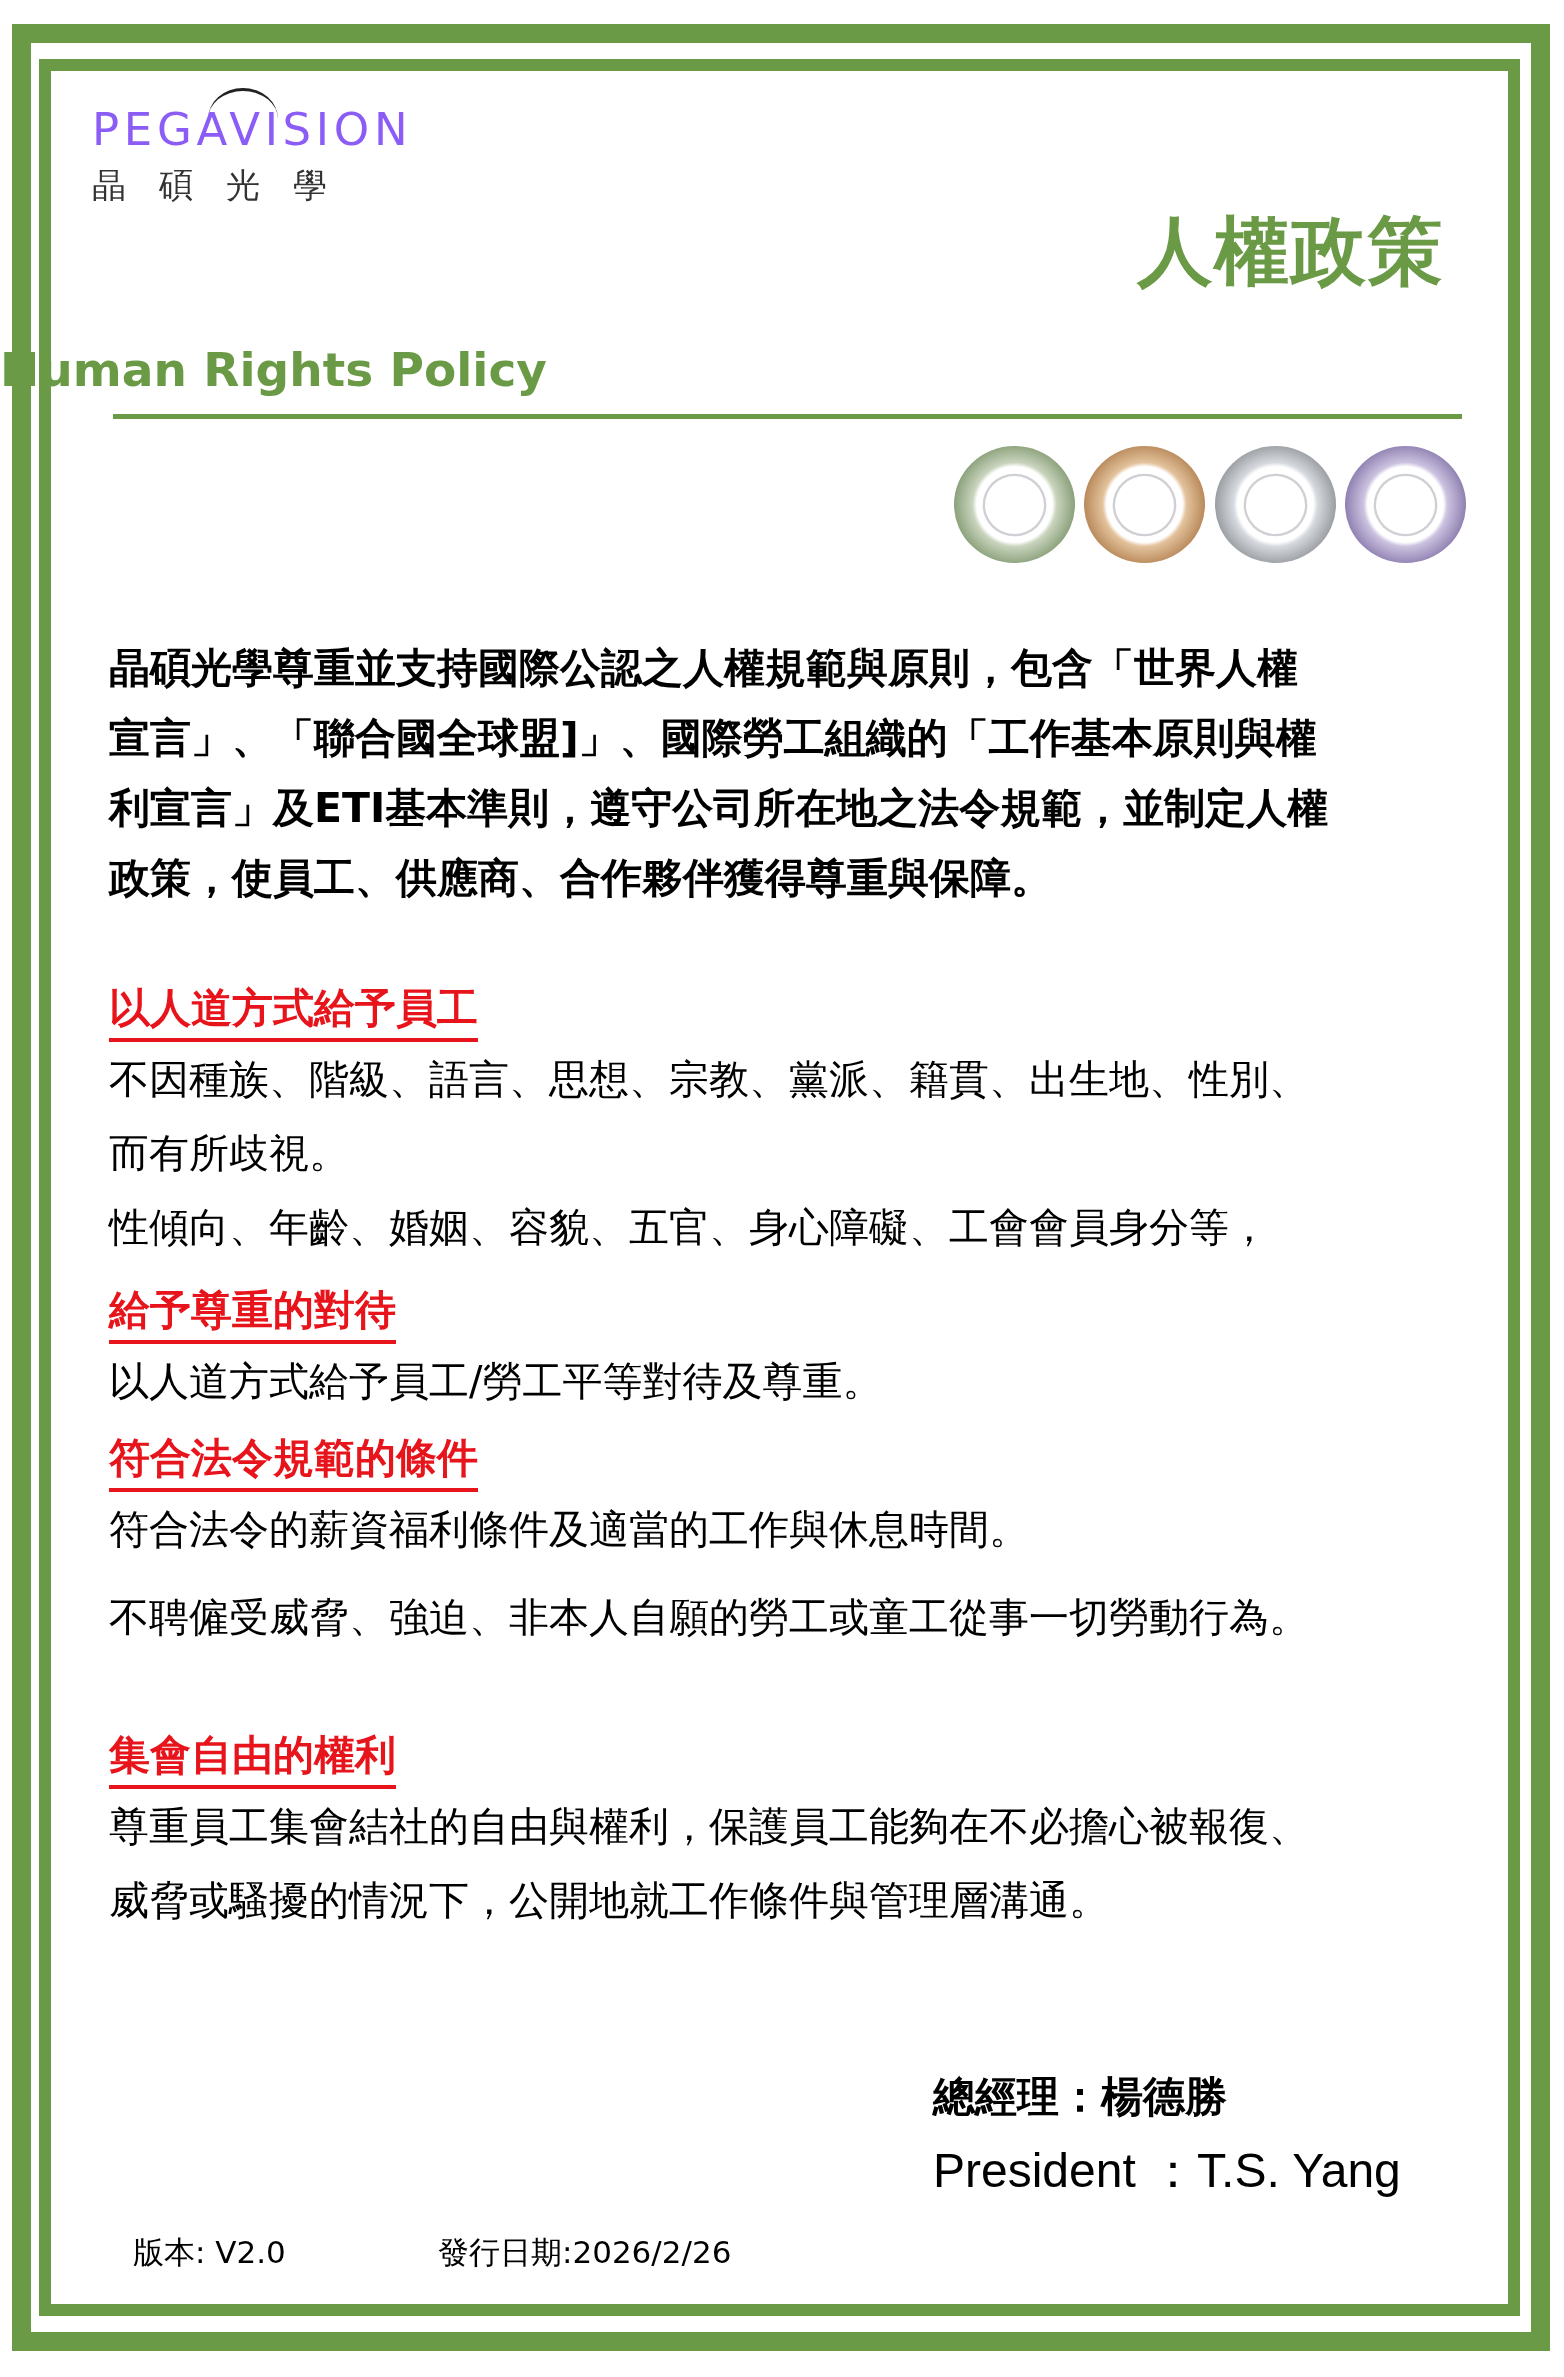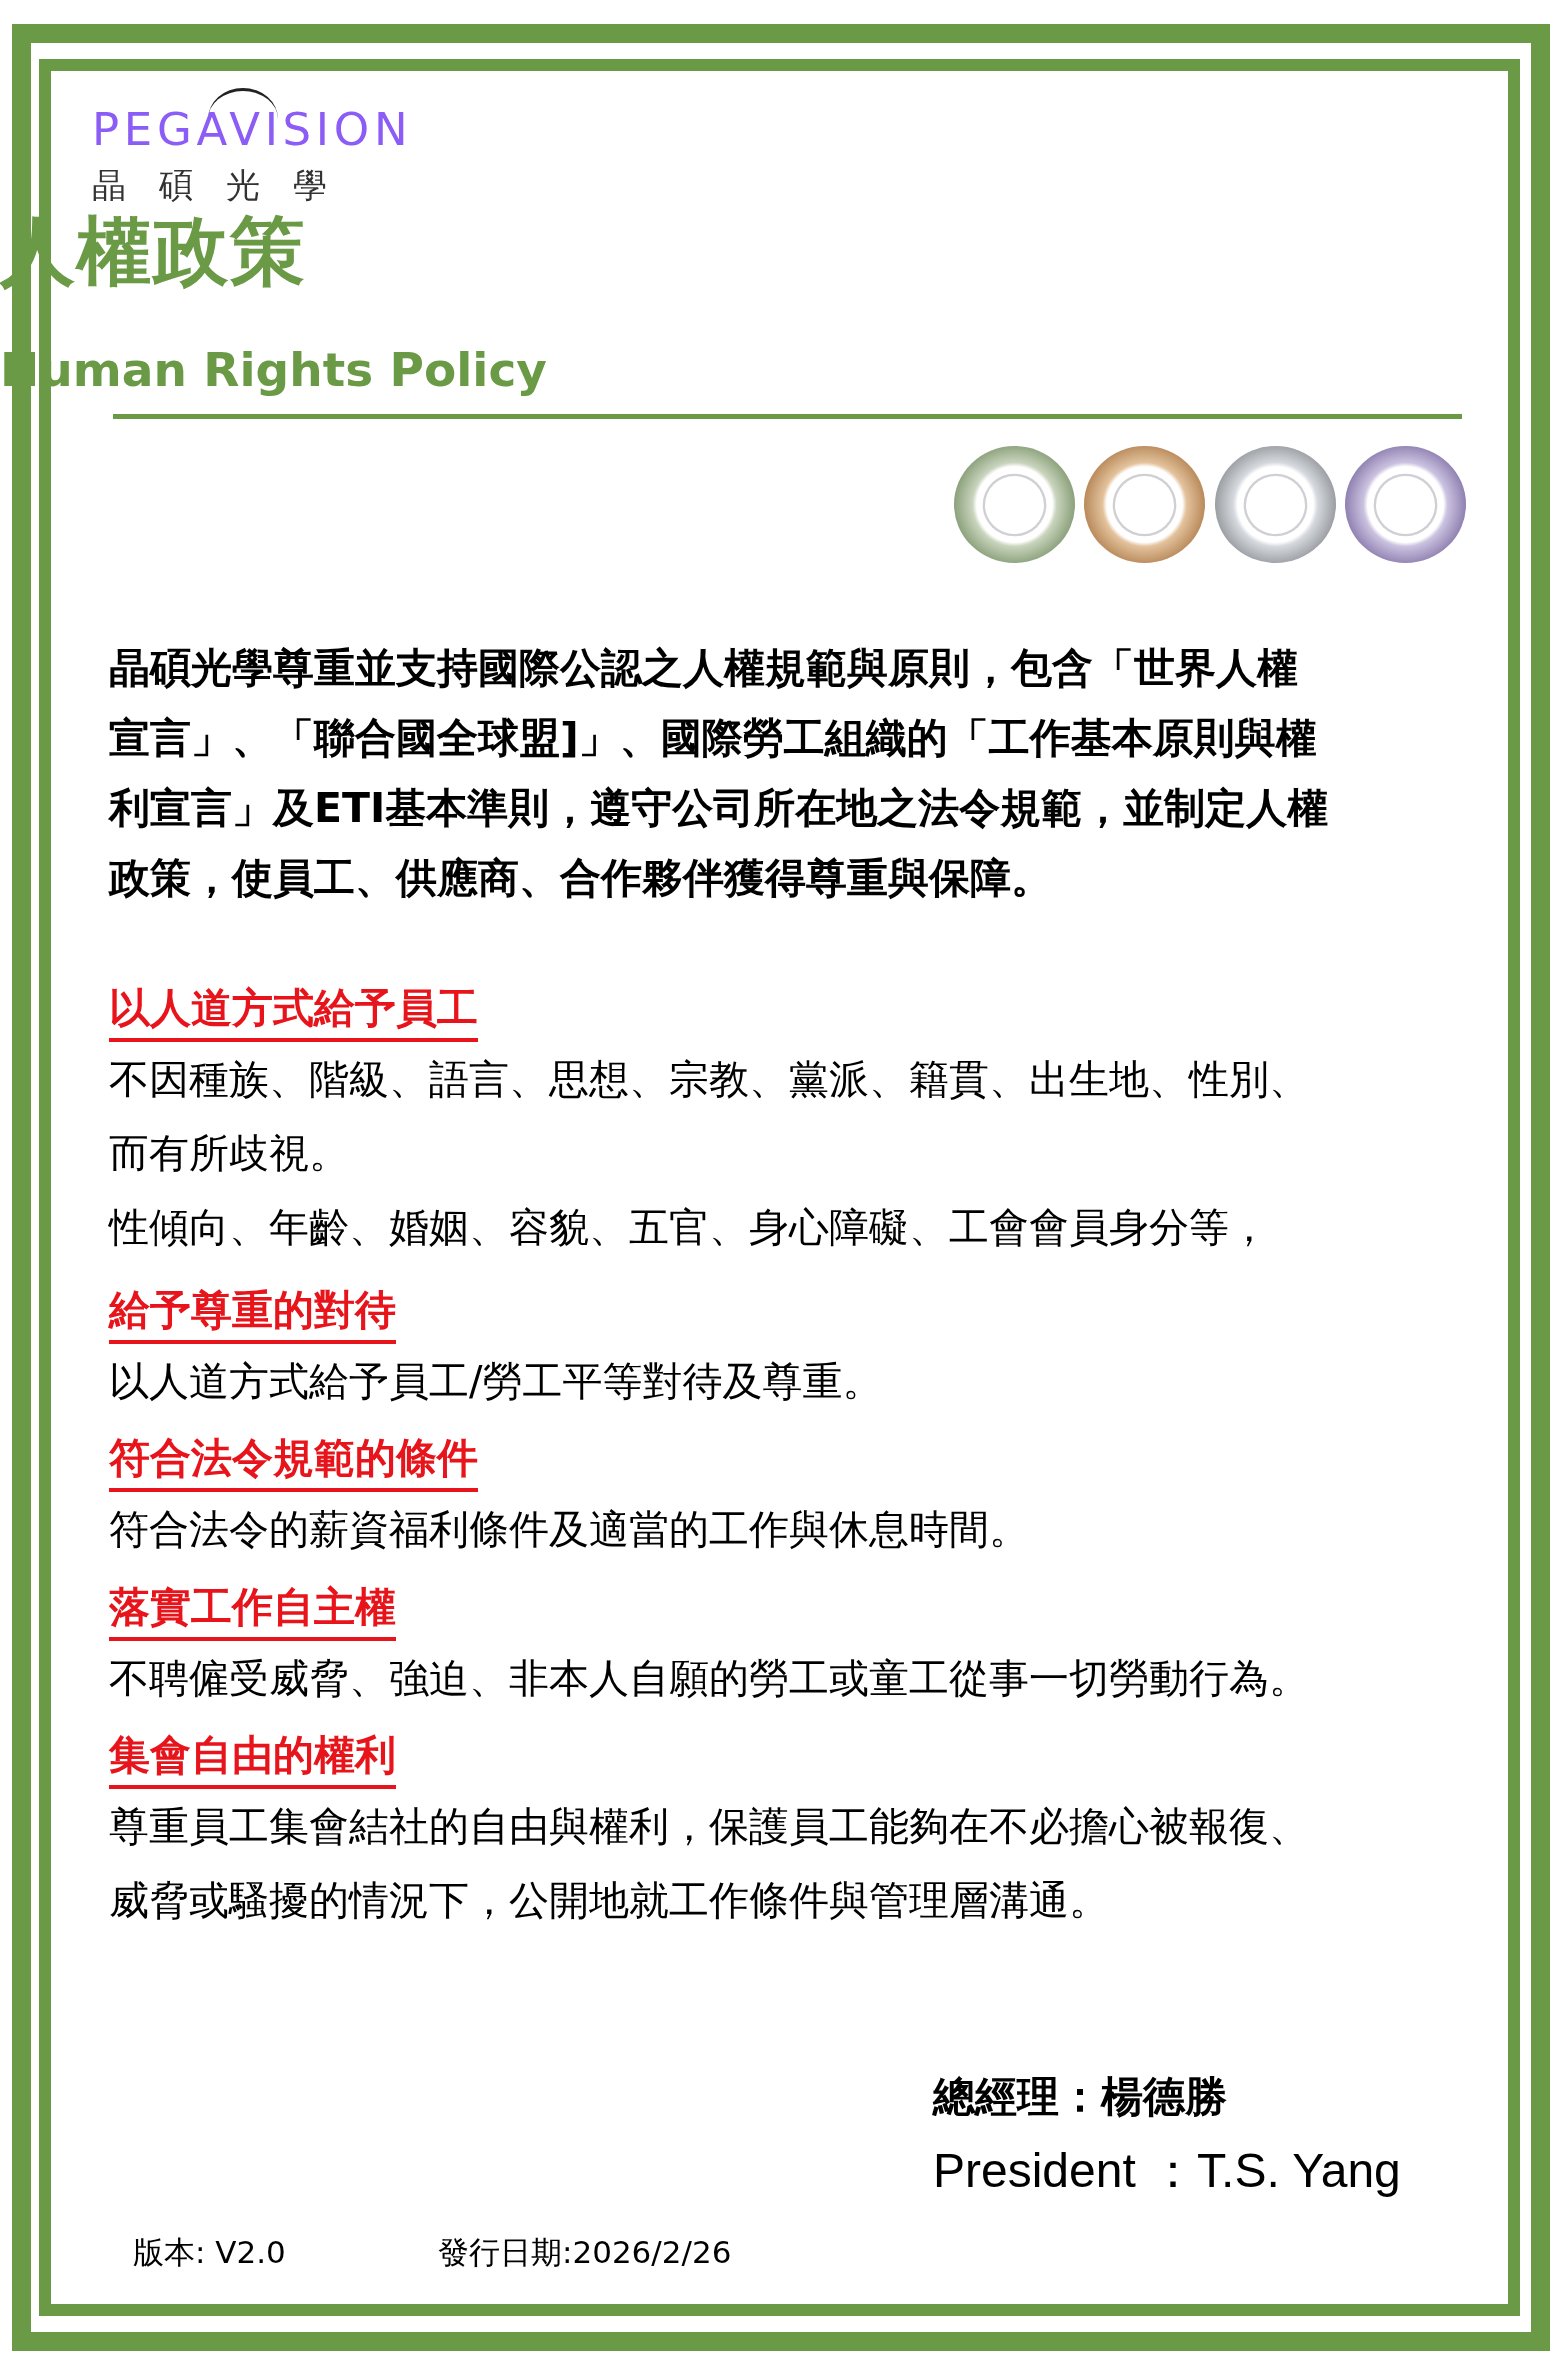--- a/index.html
+++ b/index.html
@@ -9,21 +9,21 @@
                  box-sizing:border-box; border:19px solid #6a9a45; }
   .frame-inner { position:absolute; left:39px; top:59px; width:1481px; height:2257px;
                  box-sizing:border-box; border:12.5px solid #6a9a45; }
   .logo { position:absolute; left:92px; top:88px; width:242px; }
   .logo-arc { position:absolute; left:116px; top:0px; width:70px; height:31px;
               border-top:3.1px solid #222; border-radius:50% 50% 0 0 / 100% 100% 0 0; box-sizing:border-box; }
   .logo-en { position:absolute; left:0; top:19px; font-family:"DejaVu Sans", sans-serif; font-size:45px;
              letter-spacing:4.7px; color:#8b5cf6; font-weight:normal; white-space:nowrap; line-height:1;text-align:center; }
   .logo-zh { position:absolute; left:0; top:80px; width:235px; display:flex; justify-content:space-between;
              font-size:34px; color:#333; line-height:1; }
-  .title-zh { position:absolute; left:0; width:1444px; top:210px; text-align:left;
+  .title-zh { position:absolute; left:0; width:1444px; top:210px; text-align:right;
               font-size:75px; font-weight:bold; color:#6a9a45; letter-spacing:1.6px; line-height:1.1; }
   .title-en { position:absolute; left:0; width:1564px; top:344px; 
               font-family:"DejaVu Sans", sans-serif; font-size:47px; font-weight:bold; color:#6a9a45; line-height:1.1; }
   .divider { position:absolute; left:113px; top:414px; width:1349px; height:4.7px; background:#6a9a45; }
   .lenses { position:absolute; left:954px; top:446px; display:flex; gap:9.4px; }
   .lens { width:121px; height:117px; border-radius:50%; position:relative; box-sizing:border-box; }
   .lens::after { content:""; position:absolute; left:31px; top:30px; width:59px; height:58px;
                  border-radius:50%; background:#fff; box-shadow:0 0 0 2.3px rgba(160,160,170,0.5); }
   .intro { position:absolute; left:109px; top:633px; width:1361px; font-size:41px; font-weight:bold;
            line-height:70px; }
@@ -84,21 +84,20 @@
   <div class="sec-head">給予尊重的對待</div>
   <div class="sec-body">以人道方式給予員工/勞工平等對待及尊重。</div>
 </div>
 
 <div class="section" style="top:1431px;">
   <div class="sec-head">符合法令規範的條件</div>
   <div class="sec-body">符合法令的薪資福利條件及適當的工作與休息時間。</div>
 </div>
 
 <div class="section" style="top:1580px;">
-  <div class="sec-head">落實工作自主權</div>
   <div class="sec-body">不聘僱受威脅、強迫、非本人自願的勞工或童工從事一切勞動行為。</div>
 </div>
 
 <div class="section" style="top:1728px;">
   <div class="sec-head">集會自由的權利</div>
   <div class="sec-body">尊重員工集會結社的自由與權利，保護員工能夠在不必擔心被報復、</div>
   <div class="sec-body">威脅或騷擾的情況下，公開地就工作條件與管理層溝通。</div>
 </div>
 
 <div class="signature">

